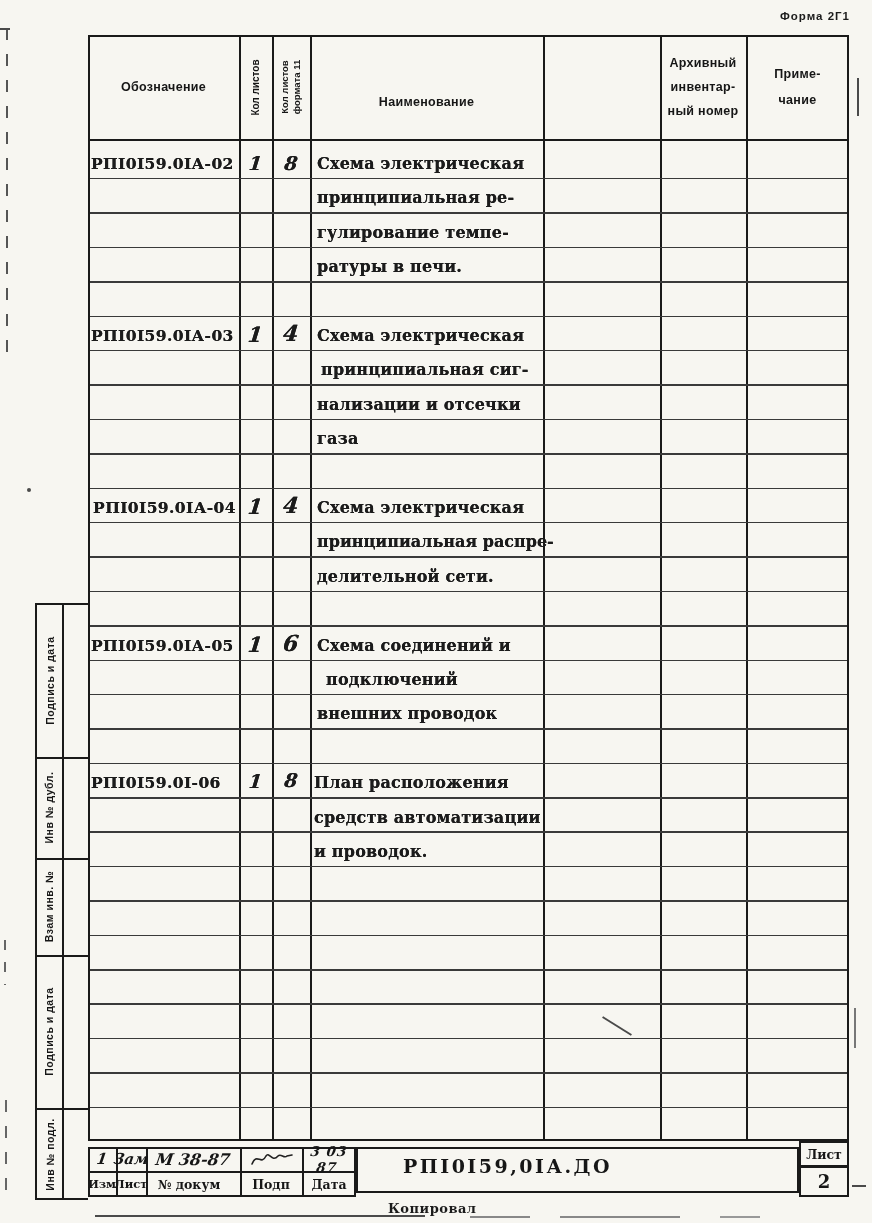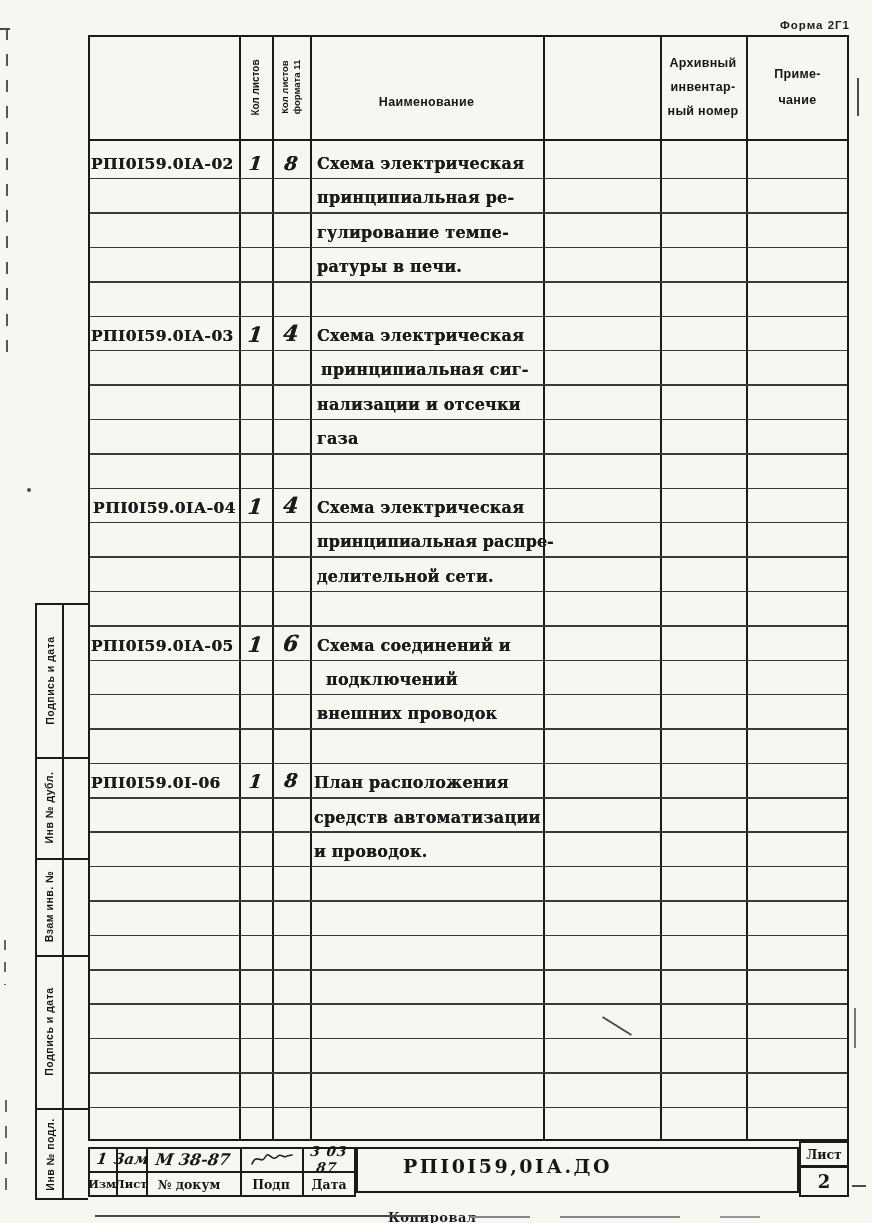--- a/index.html
+++ b/index.html
@@ -1,21 +1,21 @@
 <!DOCTYPE html>
 <html><head>
 <meta charset="utf-8">
 <style>
   html,body { margin:0; padding:0; background:#e8e6e0; }
   .paper {
     position:relative; width:872px; height:1223px;
     background:#f7f6f1; overflow:hidden;
     font-family:"DejaVu Serif", serif; color:#1b1b1b;
   }
-  .abs { position:absolute;margin-top:9px; }
+  .abs { position:absolute; }
   
   .frame { position:absolute; border:2px solid #1a1a1a; box-sizing:border-box; }
   .vline { position:absolute; width:2px; background:#1a1a1a; }
   .hline { position:absolute; height:2px; background:#1a1a1a; }
   .rules {
     position:absolute;
     background-image:repeating-linear-gradient(to bottom,
       transparent 0px, transparent 32.9px, #3a3a3a 32.9px, #3a3a3a 34.4px);
   }
   
@@ -62,20 +62,23 @@
 
   <div class="vline" style="left:239px;top:35px;height:1106px;"></div>
   <div class="vline" style="left:272px;top:35px;height:1106px;"></div>
   <div class="vline" style="left:310px;top:35px;height:1106px;"></div>
   <div class="vline" style="left:543px;top:35px;height:1106px;"></div>
   <div class="vline" style="left:660px;top:35px;height:1106px;"></div>
   <div class="vline" style="left:746px;top:35px;height:1106px;"></div>
 
   <div class="rules" style="left:90px;top:145px;width:757px;height:996px;"></div>
 
+  <div class="hdr" style="left:88px;top:35px;width:151px;height:104px;">
+    <span>Обозначение</span>
+  </div>
   <div class="vhdr" style="left:203px;top:71px;width:105px;height:33px;font-size:10px;">
     <span>Кол листов</span>
   </div>
   <div class="vhdr" style="left:238px;top:68px;width:105px;height:38px;">
     <span>Кол листов</span>
     <span>формата 11</span>
   </div>
   <div class="hdr" style="left:310px;top:35px;width:233px;height:133px;">
     <span>Наименование</span>
   </div>

